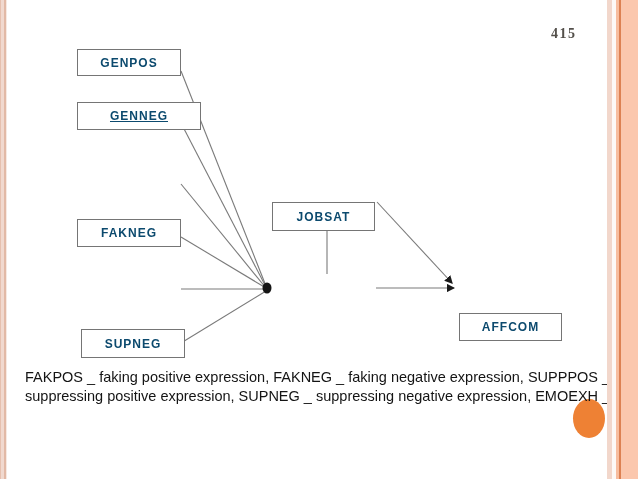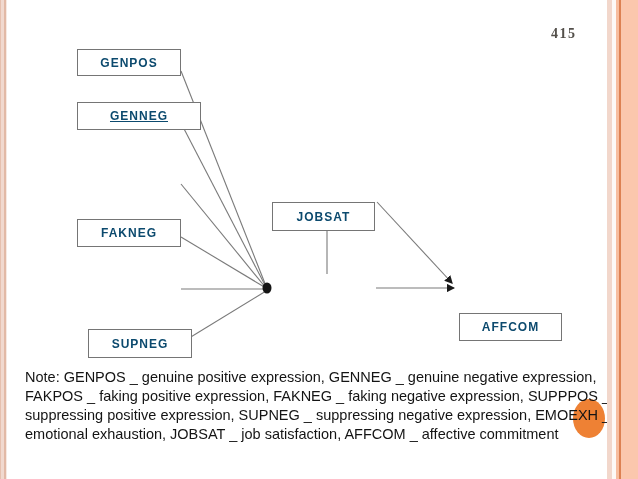--- a/index.html
+++ b/index.html
@@ -43,21 +43,21 @@
     position:absolute;z-index:3;background:#ffffff;border:1px solid #757575;
     display:flex;align-items:center;justify-content:center;
     font-size:12px;font-weight:700;letter-spacing:1px;color:#0c4a6e;
     box-sizing:border-box;
   }
   .n-genpos{left:77px;top:49px;width:104px;height:27px;}
   .n-genneg{left:77px;top:102px;width:124px;height:28px;text-decoration:underline;}
   .n-fakpos{left:77px;top:164px;width:104px;height:28px;}
   .n-fakneg{left:77px;top:219px;width:104px;height:28px;}
   .n-suppos{left:77px;top:274px;width:104px;height:29px;}
-  .n-supneg{left:88px;top:329px;width:104px;height:29px;}
+  .n-supneg{left:81px;top:329px;width:104px;height:29px;}
   .n-jobsat{left:272px;top:189px;width:103px;height:29px;margin-top:13px;}
   .n-emoexh{left:272px;top:275px;width:103px;height:28px;}
   .n-affcom{left:459px;top:265px;width:103px;height:28px;margin-top:48px;}
   
   .orange-circle{
     position:absolute;left:573px;top:399px;width:32px;height:39px;
     border-radius:50%;background:#ee8134;z-index:3;
   }
   
   .note{
@@ -110,21 +110,19 @@
   <div class="node n-jobsat">
       <span>JOBSAT</span>
     </div>
   <div class="node n-affcom">
       <span>AFFCOM</span>
     </div>
 
   <div class="orange-circle"></div>
 
   <div class="note">
-    <div class="note-line">Note: GENPOS _ genuine positive expression, GENNEG _ genuine negative expression,</div>
     <div class="note-line">FAKPOS _ faking positive expression, FAKNEG _ faking negative expression, SUPPPOS _</div>
     <div class="note-line">suppressing positive expression, SUPNEG _ suppressing negative expression, EMOEXH _</div>
-    <div class="note-line">emotional exhaustion, JOBSAT _ job satisfaction, AFFCOM _ affective commitment</div>
   </div>
 
   <div class="stripe-right"></div>
 
 </div>
 
 </body></html>

